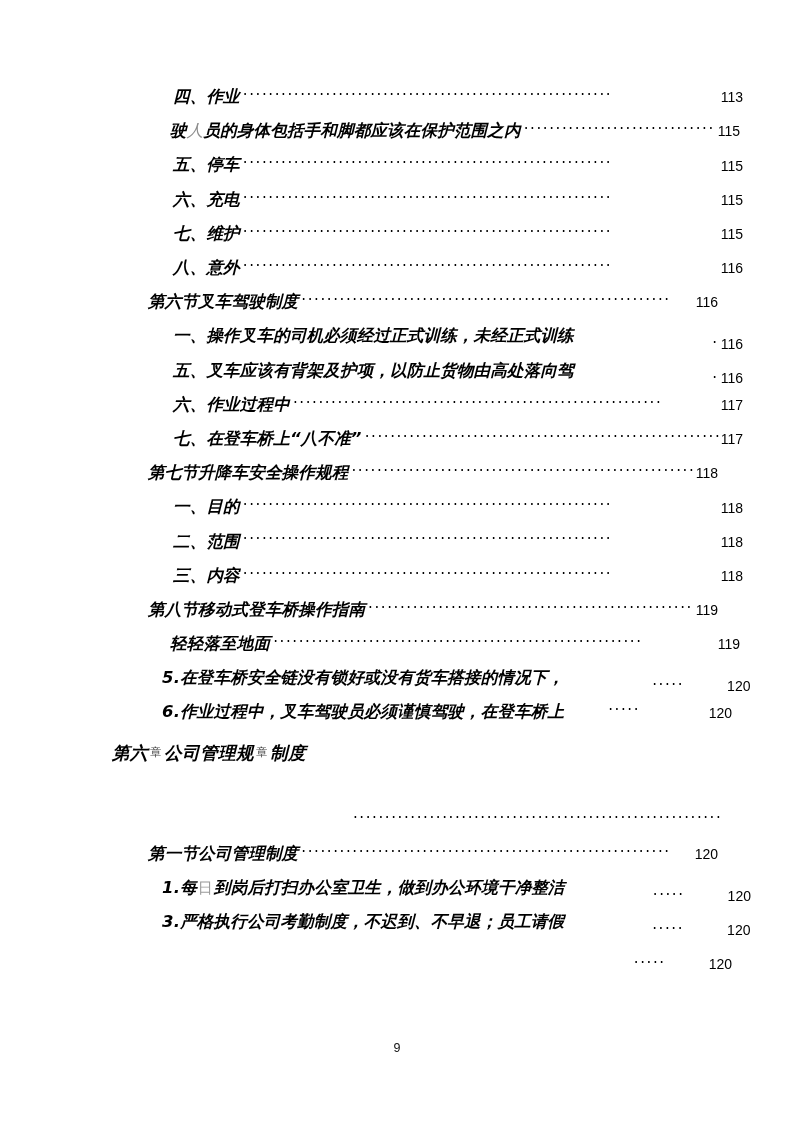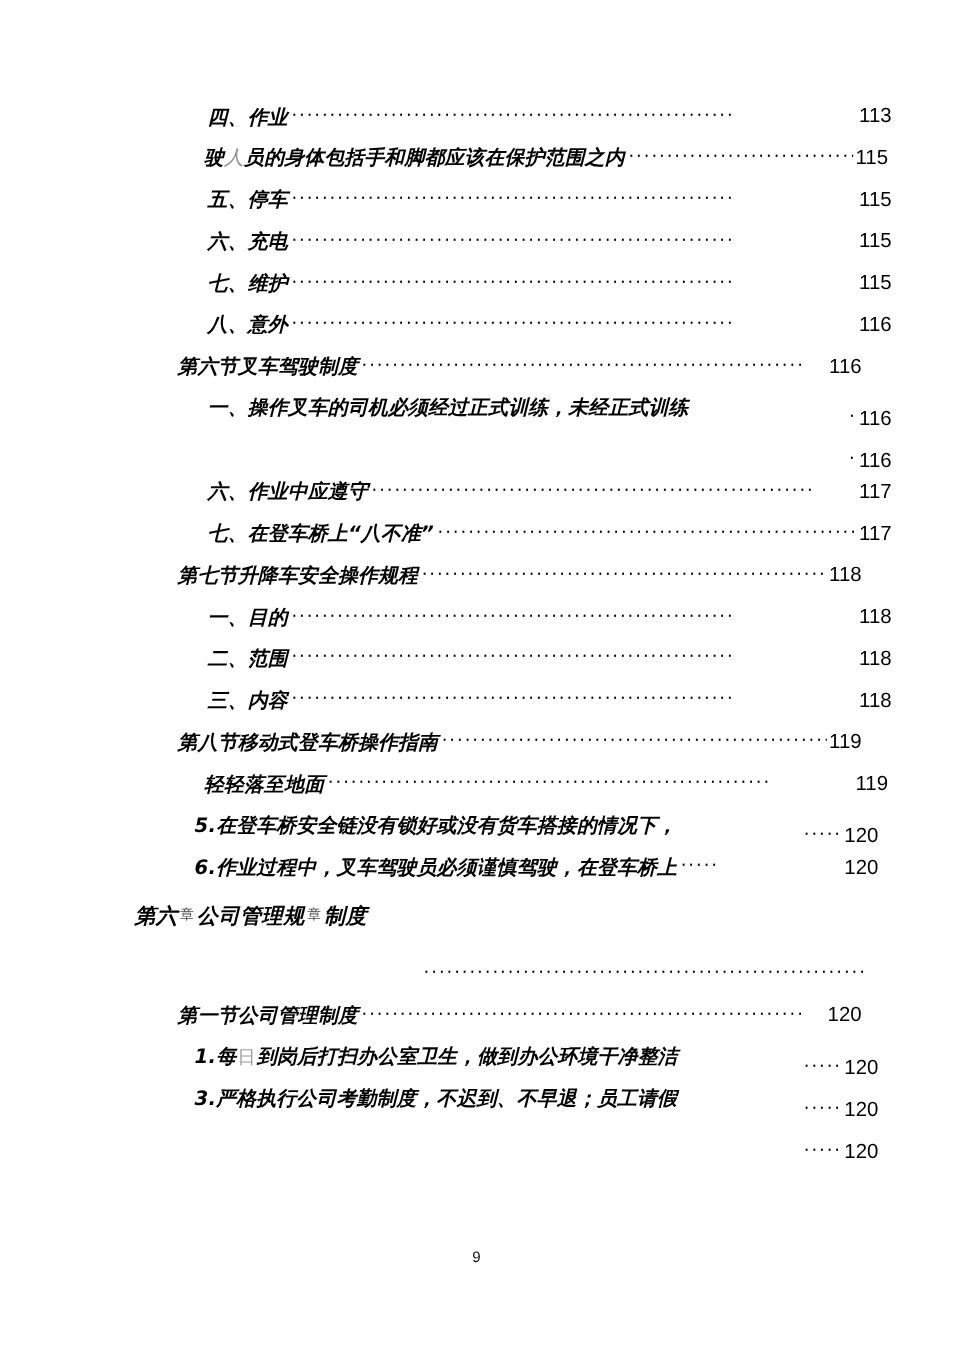--- a/index.html
+++ b/index.html
@@ -60,39 +60,39 @@
     color: #000;
     margin: 0 1px 2px 3px;
     min-width: 6px;
   }
 
   .entry .pageno {
     flex: 0 0 auto;
     font-style: normal;
     font-weight: normal;
     font-family: "Liberation Sans", "DejaVu Sans", sans-serif;
-    font-size: 17px;
+    font-size: 14px;
     letter-spacing: 0px;
     padding-left: 1px;
   }
 
   
   .lvl-sec   { padding-left: 36px; }   
   .lvl-item  { padding-left: 61px; }   
   .lvl-flush { padding-left: 58px; }   
-  .lvl-num   { padding-left: 50px; }   
+  .lvl-num   { padding-left: 50px; gap: 41px; }   
   .lvl-orph  { padding-left: 238px; }  
 
   
   .tracked { letter-spacing: 2.6px; font-style: italic; }
   .tracked-lite { letter-spacing: 1.0px; }
 
   
   .entry.wrapped {
-    align-items: flex-start;
+    align-items: center;
     margin-bottom: 13px;
   }
   .entry.wrapped .pageno,
   .entry.wrapped .leader {
     position: relative;
     top: 9px;
   }
   .entry.wrapped .leader {
     flex: 0 0 auto;
     letter-spacing: 1.6px;
@@ -102,21 +102,21 @@
     flex: 1 1 auto;
   }
 
   
   .chapter {
     font-weight: bold;
     font-style: italic;
     font-size: 17.5px;
     letter-spacing: 0.5px;
     margin-top: 18px;
-    margin-bottom: 26px;
+    margin-bottom: 44px;
     padding-left: 0px;
     white-space: nowrap;
   }
   .chapter .small-zhang {
     font-size: 11.5px;
     font-weight: normal;
     font-style: normal;
     color: #4a4a4a;
     vertical-align: 3px;
     padding: 0 2px;
@@ -198,27 +198,28 @@
     </div>
 
     <div class="entry wrapped lvl-item">
       <span class="label">一、操作叉车的司机必须经过正式训练，未经正式训练</span>
       <span class="spacer"></span>
       <span class="leader">·</span>
       <span class="pageno">116</span>
     </div>
 
     <div class="entry wrapped lvl-item">
+      <span class="label">五、叉车应该有背架及护项，以防止货物由高处落向驾</span>
       <span class="spacer"></span>
       <span class="leader">·</span>
       <span class="pageno">116</span>
     </div>
 
     <div class="entry lvl-item">
-      <span class="label">六、作业中应遵守</span>
+      <span class="label">六、作业过程中</span>
       <span class="leader">··························································</span>
       <span class="pageno">117</span>
     </div>
 
     <div class="entry lvl-item">
       <span class="label">七、在登车桥上“八不准”</span>
       <span class="leader">··························································</span>
       <span class="pageno">117</span>
     </div>
 

